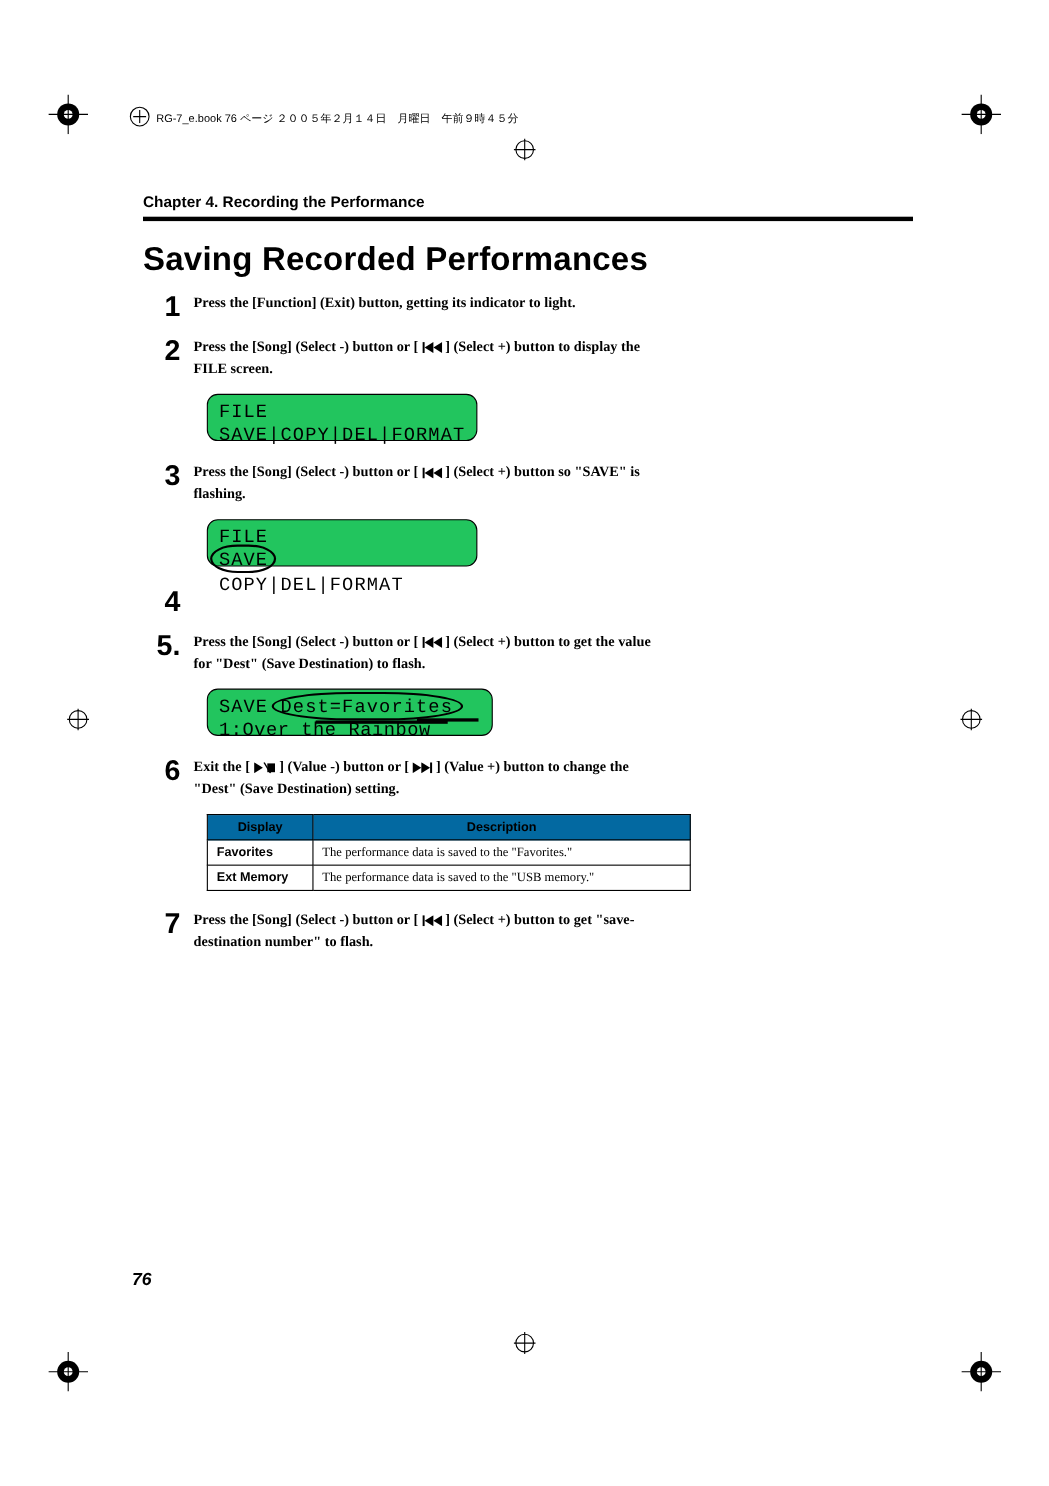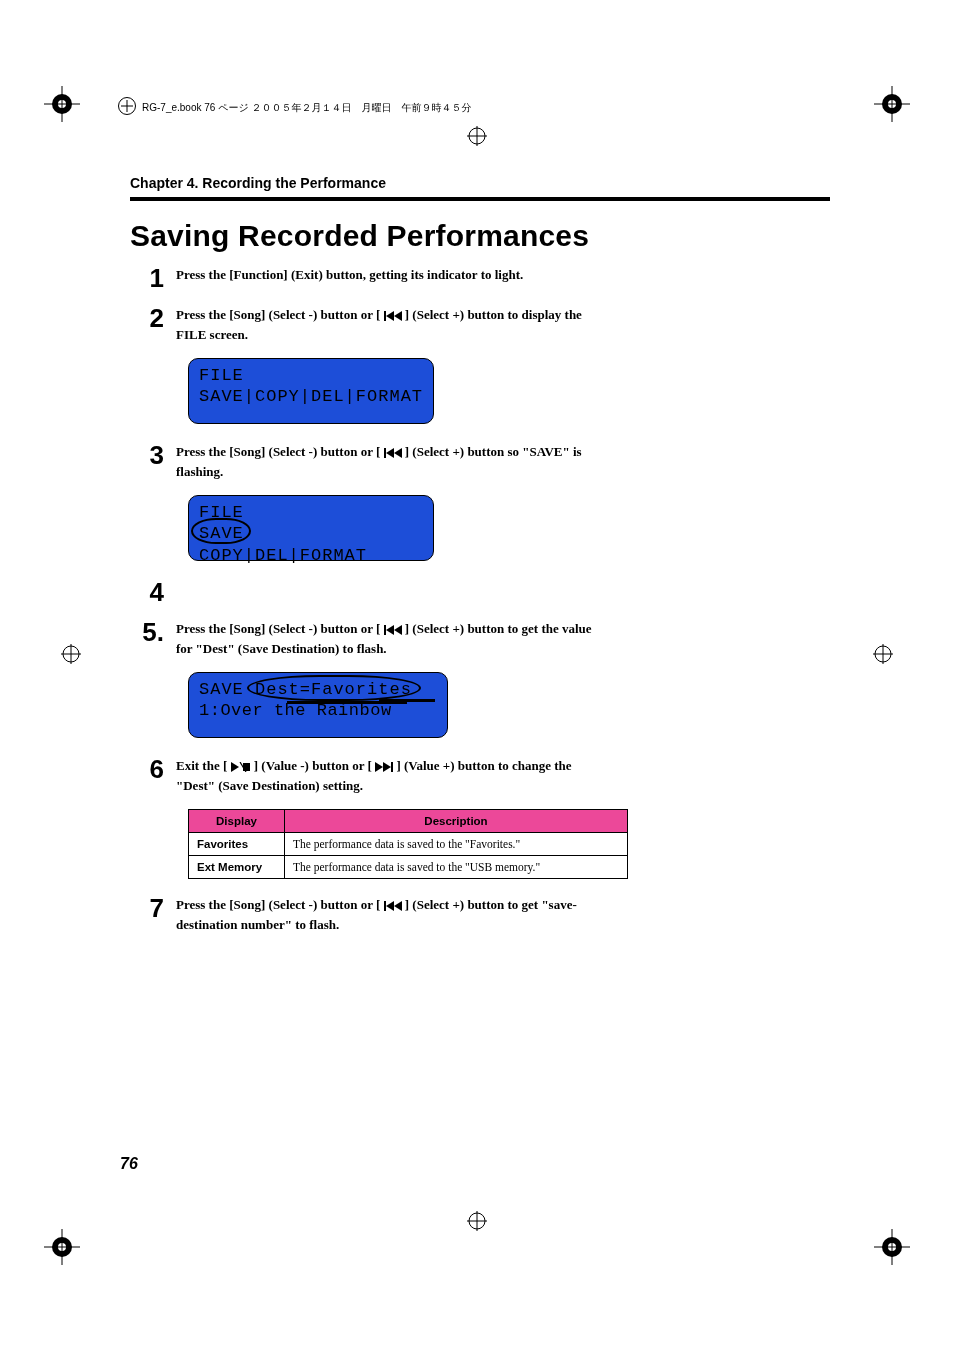--- a/index.html
+++ b/index.html
@@ -32,35 +32,35 @@
   .rule { height: 4px; background:#000; width: 700px; margin-bottom: 18px; }
 
   h1.title { font-family: Helvetica, Arial, sans-serif; font-weight: 900; font-size: 30px; letter-spacing: 0.2px; margin-bottom: 12px; }
 
   .intro { margin-left: 60px; width: 440px; font-size: 12.5px; line-height: 1.45; margin-bottom: 22px; }
 
   .step { display:flex; align-items:flex-start; margin-bottom: 14px; }
   .step .num { font-family: Helvetica, Arial, sans-serif; font-weight: 900; font-size: 26px; width: 46px; text-align: right; padding-right: 12px; line-height: 1; }
   .step .body { width: 430px; font-size: 13px; font-weight: bold; line-height: 1.5; font-family: "Times New Roman", serif; }
 
-  .lcd { margin-left: 58px; margin-top: 6px; margin-bottom: 18px; width: 246px; height: 66px; border:1.5px solid #000; border-radius: 10px; padding: 6px 10px; font-family: "Courier New", monospace; font-size: 17px; letter-spacing: 1px; line-height: 1.25; position:relative; background:#1d4ed8; }
+  .lcd { margin-left: 58px; margin-top: 6px; margin-bottom: 18px; width: 246px; height: 43px; border:1.5px solid #000; border-radius: 10px; padding: 6px 10px; font-family: "Courier New", monospace; font-size: 17px; letter-spacing: 1px; line-height: 1.25; position:relative; background:#22c55e; }
   .lcd .ring { position:absolute; border:2.5px solid #000; border-radius: 50% / 60%; }
   .lcd.ring-save .ring { top: 22px; left: 2px; width: 60px; height: 26px; }
   .lcd.ring-dest { width: 260px; }
   .lcd.ring-dest .ring { top: 2px; left: 58px; width: 174px; height: 26px; }
   .lcd.ring-dest .line2 { letter-spacing: 0.5px; }
   .lcd.ring-dest .scribble { position:absolute; top:28px; left:98px; width:120px; height:2.5px; background:#000; }
   .lcd.ring-dest .scribble2 { position:absolute; top:26px; left:190px; width:56px; height:2.5px; background:#000; }
 
   .inline-icon { display:inline-block; vertical-align:middle; }
   .inline-icon svg { display:block; }
 
   table.opts { margin-left: 58px; border-collapse: collapse; width: 440px; margin-top: 6px; margin-bottom: 16px; }
   table.opts th, table.opts td { border:1px solid #000; padding: 5px 8px; font-size: 11.5px; text-align: left; }
-  table.opts th { font-family: Helvetica, Arial, sans-serif; font-weight: bold; text-align: center; background:#ec4899; }
+  table.opts th { font-family: Helvetica, Arial, sans-serif; font-weight: bold; text-align: center; background:#0369a1; }
   table.opts td.label { font-family: Helvetica, Arial, sans-serif; font-weight: bold; width: 96px; }
 
   
   .memo { position:absolute; top: 225px; left: 650px; width: 180px; }
   .memo .tag { display:inline-block; border:1.5px solid #000; border-radius: 10px; padding: 1px 8px; font-family: Helvetica, Arial, sans-serif; font-weight: 800; font-size: 11px; letter-spacing: 0.5px; margin-bottom: 6px; font-style: italic; }
   .memo .txt { font-size: 11px; line-height: 1.45; }
 
   .pagenum { position:absolute; bottom: 178px; left: 120px; font-family: Helvetica, Arial, sans-serif; font-weight: 900; font-size: 16px; font-style: italic; }
 </style>
 </head>

